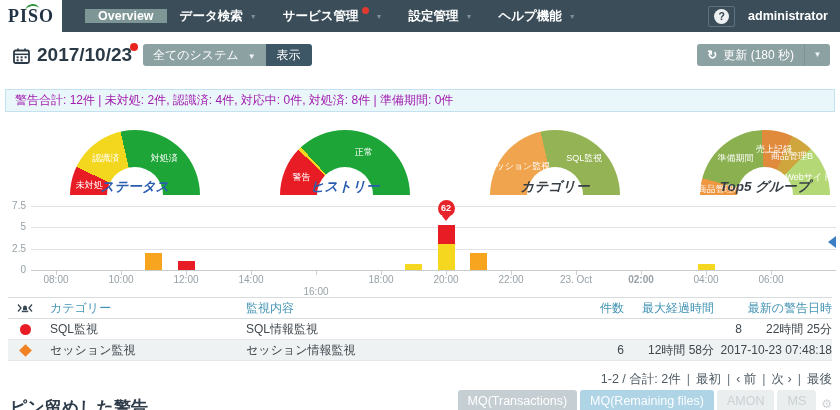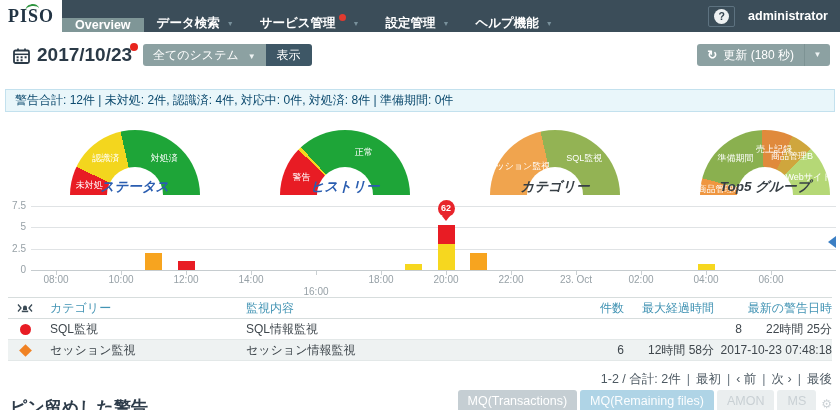--- a/index.html
+++ b/index.html
@@ -7,21 +7,21 @@
   body {
     position:relative; overflow:hidden; background:#fff;
     font-family:"Liberation Sans", sans-serif;
   }
   
   .navbar { position:absolute; top:0; left:0; right:0; height:32px; background:#3b4d59; display:flex; align-items:stretch; }
   .logo { width:62px; background:#fff; display:flex; align-items:center; justify-content:center; position:relative;
           font-family:"Liberation Serif", serif; font-weight:bold; font-size:18px; color:#223444; letter-spacing:1px; cursor:pointer; }
   .logo-swoosh { position:absolute; top:4px; left:25px; width:14px; height:6px;
           border-top:2px solid #2f9640; border-radius:50% 50% 0 0 / 100% 100% 0 0; transform:rotate(-8deg); }
-  .nav-items { display:flex; align-items:flex-end; }
+  .nav-items { display:flex; align-items:center;margin-left:23px; }
   .nav-item { display:flex; align-items:center; padding:0 13px; color:#fff; font-size:12.5px; font-weight:bold; cursor:pointer; }
   .nav-item.active { background:#7f9697; }
   .nav-caret { font-size:7px; color:#78909b; margin-left:7px; }
   .badge-dot { display:inline-block; width:7px; height:7px; border-radius:50%; background:#e03a2f; position:relative; top:-6px; margin-left:3px; }
   .nav-right { margin-left:auto; display:flex; align-items:center; padding-right:12px; gap:13px; }
   .help-btn { width:27px; height:21px; border:1px solid #5d7280; border-radius:2px; display:flex; align-items:center; justify-content:center; cursor:pointer; }
   .help-circle { width:15px; height:15px; border-radius:50%; background:#eef1f2; color:#33434f; font-size:10.5px; font-weight:bold;
           display:flex; align-items:center; justify-content:center; }
   .username { color:#fff; font-size:12.5px; font-weight:bold; cursor:pointer; }
   
@@ -32,21 +32,21 @@
   .btn-group { position:absolute; left:143px; top:12px; height:22px; display:flex; }
   .btn-select { background:#8ca1a2; color:#fff; font-size:12px; padding:0 10px; line-height:22px; border-radius:3px 0 0 3px; cursor:pointer; }
   .btn-caret { font-size:8px; margin-left:9px; color:#eef3f3; }
   .btn-show { background:#3e5766; color:#fff; font-size:12px; padding:0 11px; line-height:22px; border-radius:0 3px 3px 0; cursor:pointer; }
   .refresh-group { position:absolute; right:10px; top:12px; height:22px; display:flex; border-radius:3px; overflow:hidden; }
   .refresh-main { background:#8ca1a2; color:#fff; font-size:12px; padding:0 10px; line-height:22px; cursor:pointer; }
   .refresh-ico { font-weight:bold; margin-right:6px; }
   .refresh-caret { background:#8ca1a2; border-left:1px solid #7d9394; color:#eef3f3; width:26px; text-align:center; line-height:22px; font-size:8px; cursor:pointer; }
   
   .summary-bar { position:absolute; top:89px; left:5px; right:5px; height:23px; background:#e9f6fa; border:1px solid #c3e1ee;
-          color:#0c4a6e; font-size:12px; line-height:21px; padding-left:9px; }
+          color:#a21caf; font-size:12px; line-height:21px; padding-left:9px; }
   
   .gauges-row { position:absolute; top:130px; left:0; right:0; height:68px; }
   .gauge { position:absolute; width:130px; height:66px; }
   .gauge-clip { position:absolute; left:0; top:0; width:130px; height:66px; overflow:hidden; }
   .gauge-arc { position:absolute; top:0; left:0; width:130px; height:130px; border-radius:50%; }
   .gauge-hole { position:absolute; top:37px; left:37px; width:56px; height:56px; border-radius:50%; background:#fff; }
   .gauge-seg-label { position:absolute; transform:translate(-50%,-50%); color:#fff; font-size:9px; white-space:nowrap; }
   .gauge-title { position:absolute; bottom:0; left:-20px; width:170px; text-align:center; font-size:13.5px; font-weight:bold; font-style:italic; }
   
   .chart { position:absolute; top:199px; left:4px; right:4px; height:88px; }
@@ -224,21 +224,21 @@
       <div class="xlabel" style="left: 255px; margin-top: 12px;">16:00</div>
       <div class="xtick" style="left: 350px; top: 72px;"></div>
       <div class="xlabel" style="left: 320px;">18:00</div>
       <div class="xtick" style="left: 415px; top: 72px;"></div>
       <div class="xlabel" style="left: 385px;">20:00</div>
       <div class="xtick" style="left: 480px; top: 72px;"></div>
       <div class="xlabel" style="left: 450px;">22:00</div>
       <div class="xtick" style="left: 545px; top: 72px;"></div>
       <div class="xlabel" style="left: 515px;">23. Oct</div>
       <div class="xtick" style="left: 610px; top: 72px;"></div>
-      <div class="xlabel" style="left: 580px;">02:00</div>
+      <div class="xlabel" style="left: 580px; font-weight: bold;">02:00</div>
       <div class="xtick" style="left: 675px; top: 72px;"></div>
       <div class="xlabel" style="left: 645px;">04:00</div>
       <div class="xtick" style="left: 740px; top: 72px;"></div>
       <div class="xlabel" style="left: 710px;">06:00</div>
       <div class="bar" style="left: 114px; top: 53.9333px; height: 17.0667px; background: rgb(247, 164, 31);"></div>
       <div class="bar" style="left: 146.5px; top: 62.4667px; height: 8.53333px; background: rgb(232, 28, 36);"></div>
       <div class="bar" style="left: 374px; top: 64.6px; height: 6.4px; background: rgb(246, 215, 31);"></div>
       <div class="bar" style="left: 406.5px; top: 45.4px; height: 25.6px; background: rgb(246, 215, 31);"></div>
       <div class="bar" style="left: 406.5px; top: 26.2px; height: 19.2px; background: rgb(232, 28, 36);"></div>
       <div class="marker" style="left: 406.5px; top: 1.2px;">62</div>

